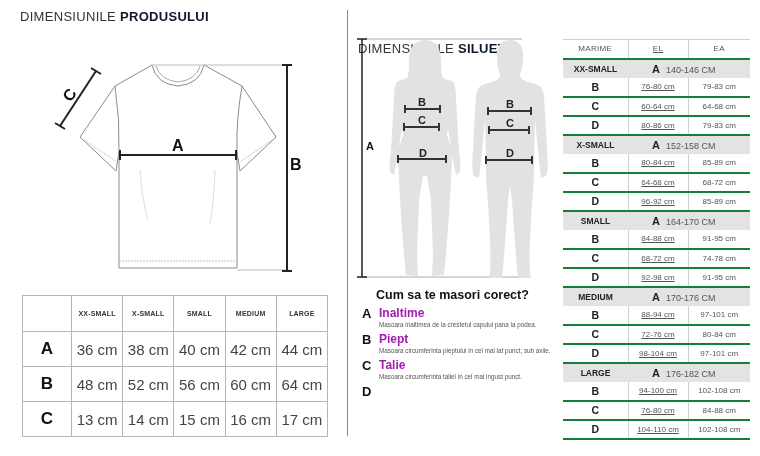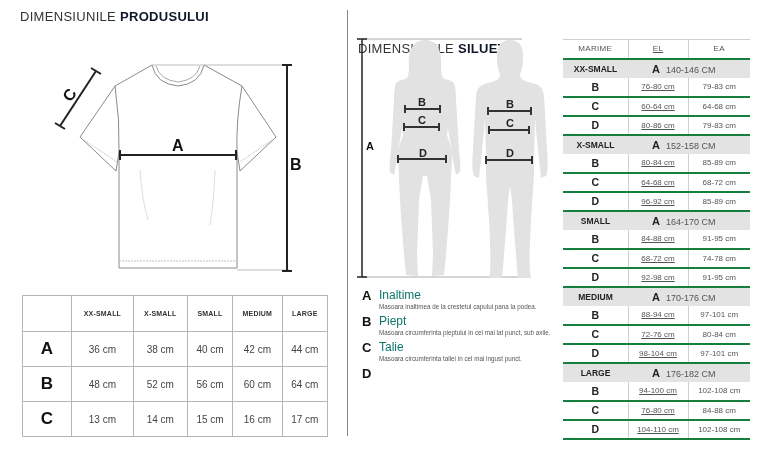--- a/index.html
+++ b/index.html
@@ -11,32 +11,32 @@
 
   #title-left { left: 20px; top: 9px; }
   #title-right { left: 358px; top: 9px; margin-top: 32px; }
 
   .divider { position: absolute; left: 347px; top: 10px; width: 1px; height: 426px; background: #888; }
 
   svg { position: absolute; overflow: visible; }
 
   
   .ptable { position: absolute; left: 22px; top: 295px; width: 306px; border-collapse: collapse; }
-  .ptable td { border: 1px solid #b5b5b5; text-align: center; vertical-align: middle; font-size: 10px; color: #444; }
+  .ptable td { border: 1px solid #b5b5b5; text-align: center; vertical-align: middle; font-size: 15px; color: #444; }
   .ptable tr { height: 35px; }
   .ptable tr.head { height: 36px; }
   .ptable .hcell { font-size: 7px; font-weight: bold; letter-spacing: 0.2px; color: #333; }
   .ptable .rowlbl { font-size: 17px; font-weight: bold; color: #111; width: 49px; }
 
   
   .howto { position: absolute; left: 362px; top: 288px; width: 200px; }
   .howto h3 { font-size: 12.5px; font-weight: bold; color: #111; margin-left: 14px; margin-bottom: 4px; }
   .howto .item { display: flex; margin-bottom: 3px; }
   .howto .letter { width: 17px; font-size: 13px; font-weight: bold; color: #111; line-height: 15px; }
-  .howto .name { font-size: 12px; color: #0f766e; line-height: 14px; }
+  .howto .name { font-size: 12px; color: #a21caf; line-height: 14px; font-weight: bold; }
   .howto .desc { font-size: 6.3px; color: #555; line-height: 8px; margin-top: 1px; }
 
   
   .stable { position: absolute; left: 563px; top: 39px; width: 187px; border-collapse: collapse; }
   .stable td { height: 19px; text-align: center; vertical-align: middle; font-size: 8px; color: #555; border-bottom: 2px solid #15803d; padding: 0; }
   .stable td.c1 { width: 65px; border-right: 1px solid #cfcfcf; }
   .stable td.c2 { width: 60px; border-right: 1px solid #cfcfcf; text-decoration: underline; }
   .stable tr.head td { font-size: 8px; color: #555; letter-spacing: 0.3px; border-top: 1px solid #cfcfcf; }
   .stable tr.group td { background: #e3e3e3; border-bottom: none; }
   .stable tr.group td.gname { font-size: 8.5px; font-weight: bold; color: #222; border-right: none; }
@@ -183,20 +183,21 @@
     <text x="82" y="106">B</text>
     <text x="82" y="124">C</text>
     <text x="83" y="157">D</text>
     <text x="170" y="108">B</text>
     <text x="170" y="127">C</text>
     <text x="170" y="157">D</text>
   </g>
 </svg>
 
 <div class="howto">
+  <h3>Cum sa te masori corect?</h3>
   <div class="item">
     <div class="letter">A</div>
     <div>
       <div class="name">Inaltime</div>
       <div class="desc">Masoara inaltimea de la crestetul capului pana la podea.</div>
     </div>
   </div>
   <div class="item">
     <div class="letter">B</div>
     <div>

